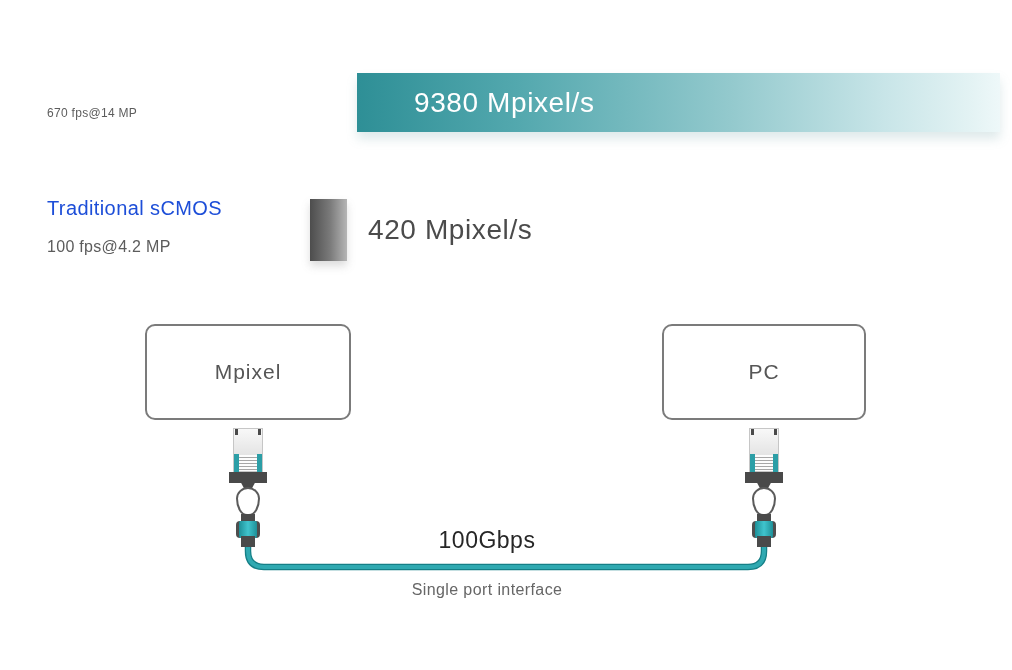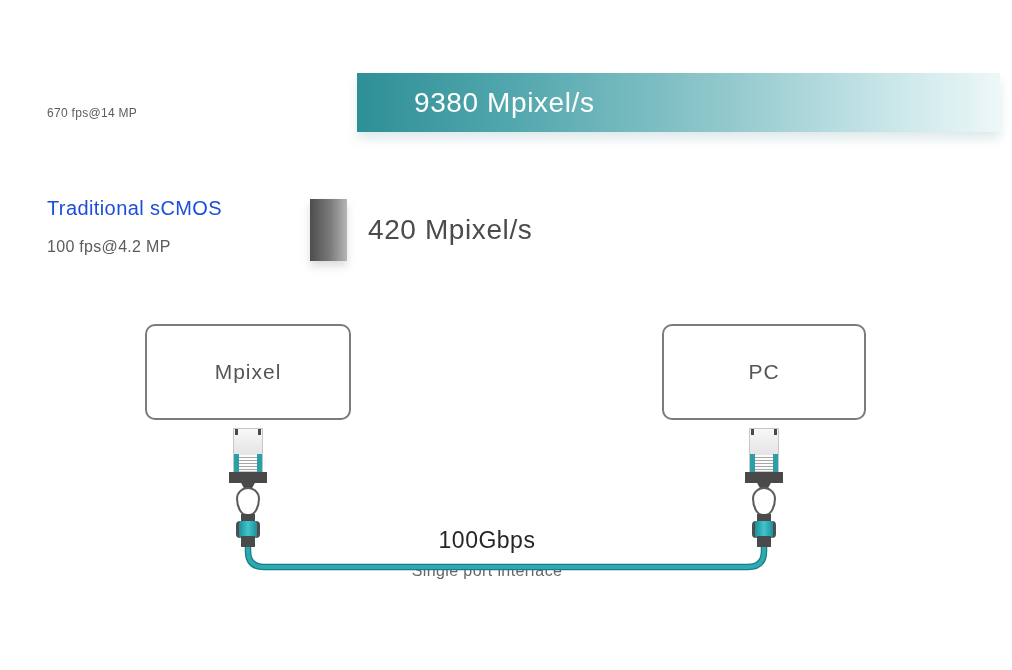--- a/index.html
+++ b/index.html
@@ -100,21 +100,21 @@
     border-left: 3px solid #4e4e4e; border-right: 3px solid #4e4e4e;
     background: linear-gradient(90deg, #1e9098 0%, #40c4cd 50%, #1e9098 100%);
   }
   .q-tail { left: 15px; top: 108px; width: 14px; height: 11px; background: #4a4a4a; }
   
   .cable-speed {
     position: absolute; left: 387px; top: 527px; width: 200px;
     text-align: center; font-size: 23px; color: #262626; letter-spacing: 0.5px;
   }
   .cable-caption {
-    position: absolute; left: 387px; top: 562px; width: 200px;
+    position: absolute; left: 387px; top: 581px; width: 200px;
     text-align: center; font-size: 16px; color: #666666; letter-spacing: 0.4px;
   }
 </style>
 </head>
 <body>
 
 <div class="canvas">
 
   <div class="product-spec">670 fps@14 MP</div>
   <div class="bar-leo">

